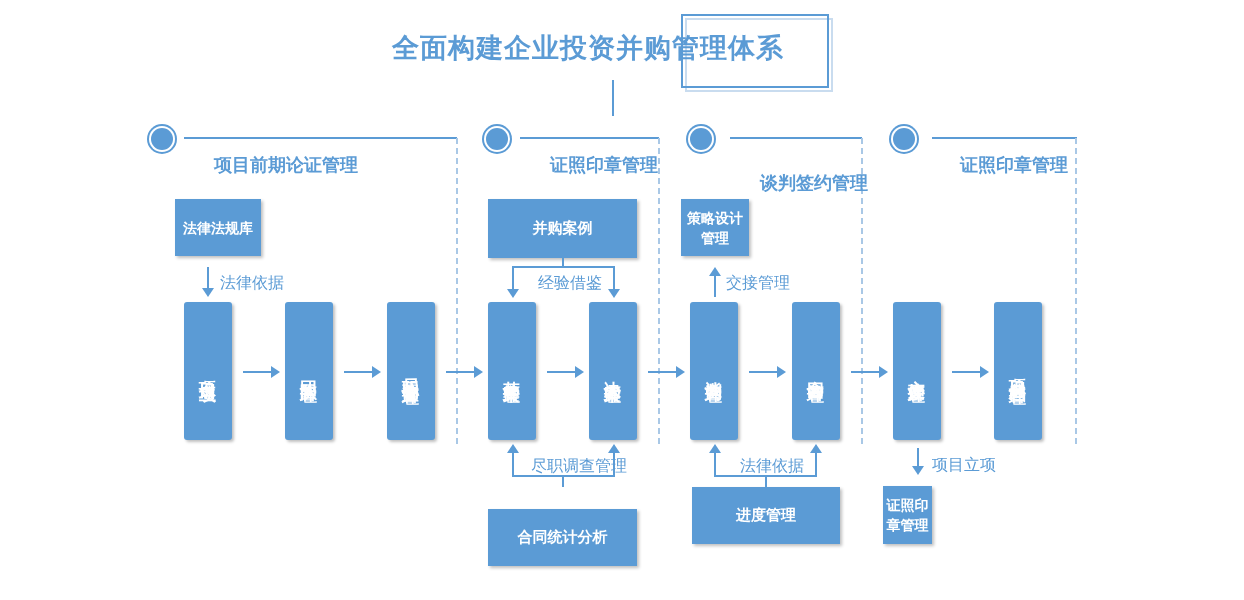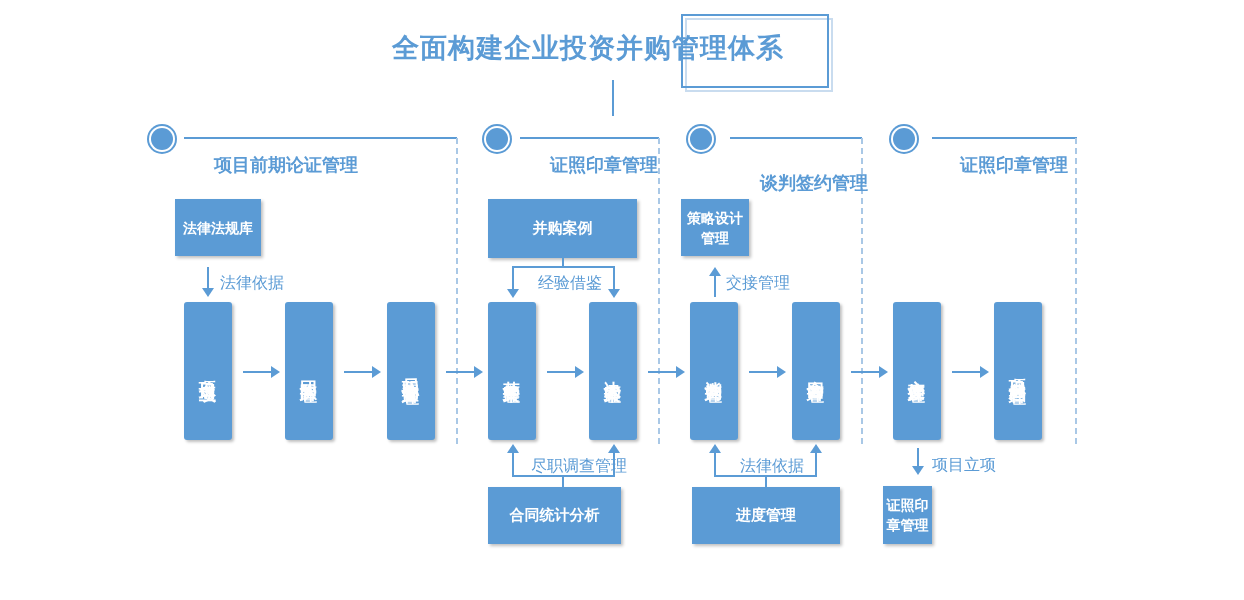--- a/index.html
+++ b/index.html
@@ -90,21 +90,21 @@
 
 <div class="abs box wbox" style="left:488px;top:199px;width:149px;height:59px">并购案例</div>
 <div class="abs vline" style="left:562px;top:256px;height:11px"></div>
 <div class="abs hline" style="left:512px;top:266px;width:103px"></div>
 <div class="abs vline" style="left:512px;top:266px;height:24px"></div>
 <div class="abs vline" style="left:613px;top:266px;height:24px"></div>
 <div class="abs tri-down" style="left:507px;top:289px"></div>
 <div class="abs tri-down" style="left:608px;top:289px"></div>
 <div class="abs label" style="left:538px;top:273px">经验借鉴</div>
 
-<div class="abs box wbox" style="left:488px;top:487px;width:133px;height:57px">合同统计分析</div>
+<div class="abs box wbox" style="left:488px;top:509px;width:149px;height:57px">合同统计分析</div>
 <div class="abs vline" style="left:562px;top:475px;height:12px"></div>
 <div class="abs hline" style="left:512px;top:475px;width:103px"></div>
 <div class="abs vline" style="left:512px;top:452px;height:24px"></div>
 <div class="abs vline" style="left:613px;top:452px;height:24px"></div>
 <div class="abs tri-up" style="left:507px;top:444px"></div>
 <div class="abs tri-up" style="left:608px;top:444px"></div>
 <div class="abs label" style="left:531px;top:456px">尽职调查管理</div>
 
 <div class="abs box sbox" style="left:681px;top:199px;width:68px;height:57px">策略设计管理</div>
 <div class="abs tri-up" style="left:709px;top:267px"></div>

